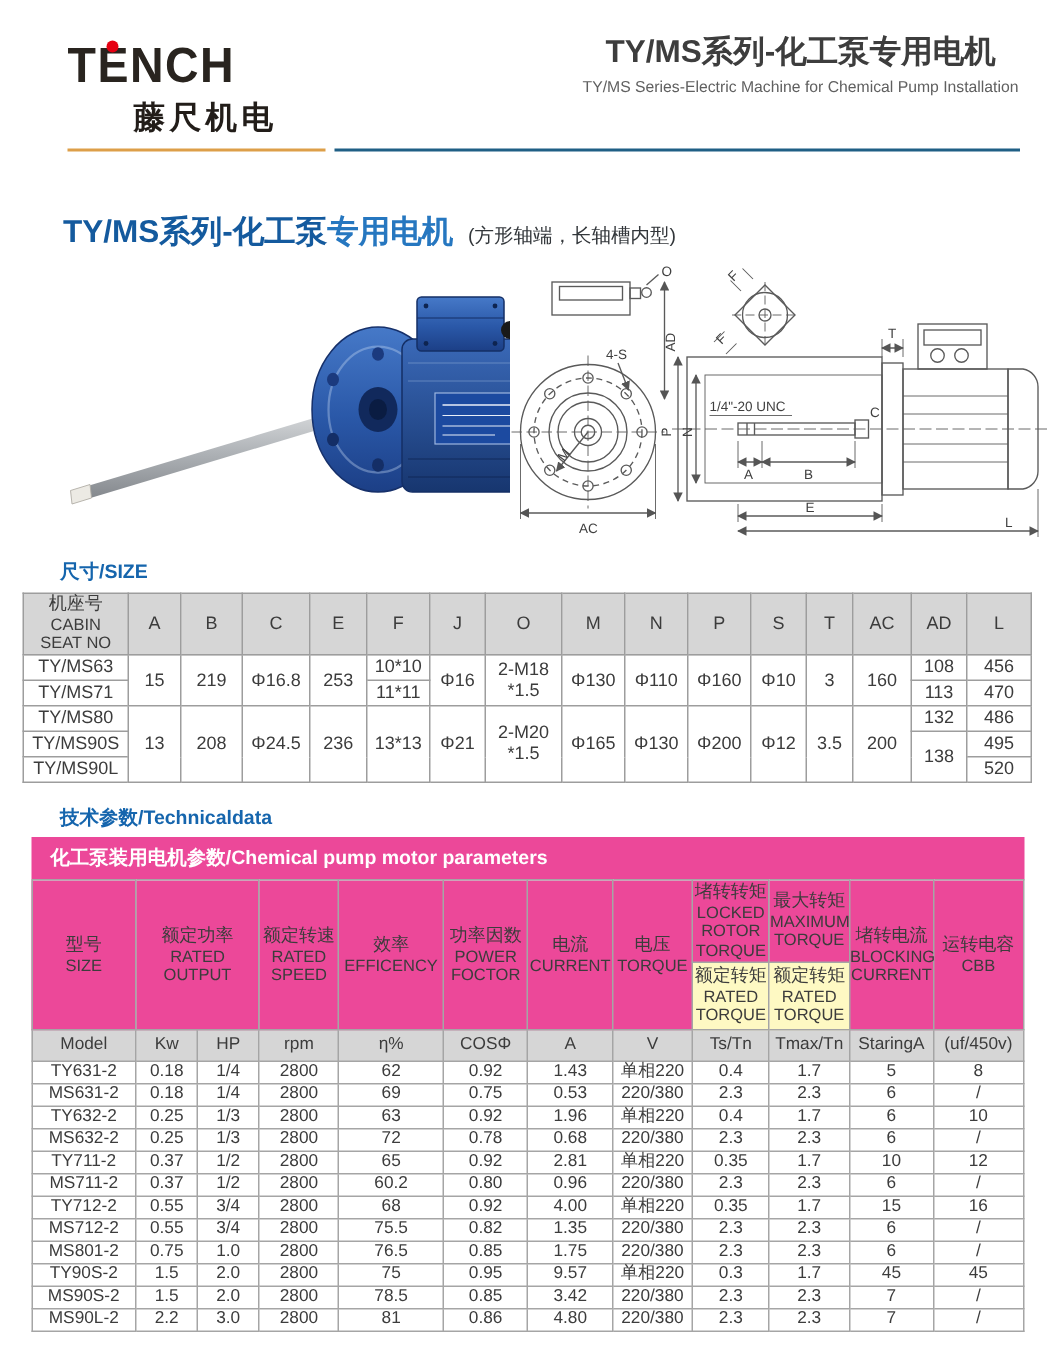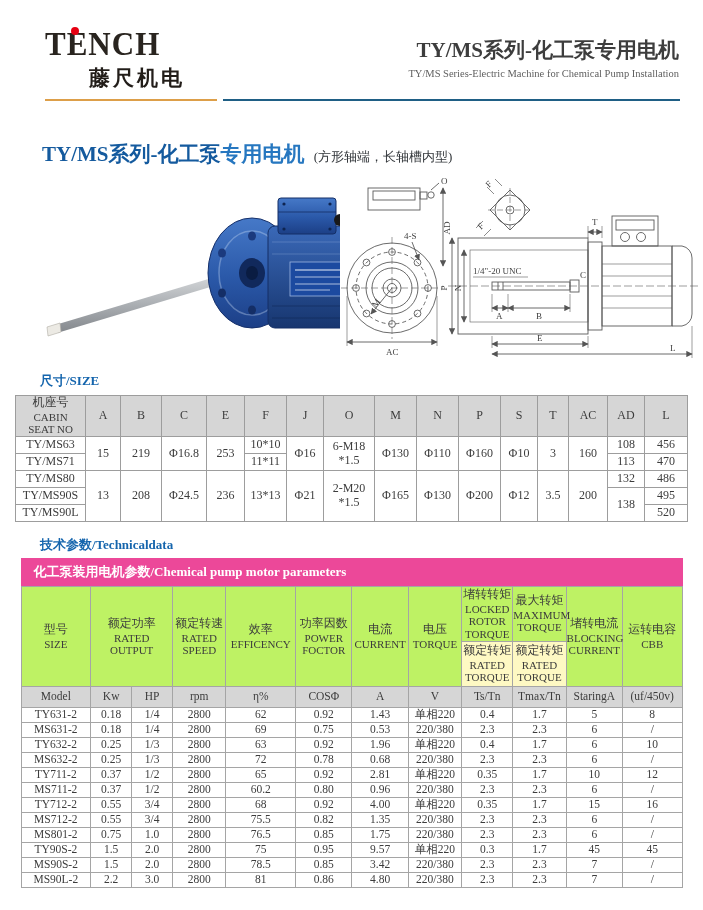--- a/index.html
+++ b/index.html
@@ -1,24 +1,24 @@
 <!DOCTYPE html>
 <html><head>
 <meta charset="utf-8">
 <style>
   html,body{margin:0;padding:0;background:#fff;}
   .page{position:relative;width:703px;height:910px;background:#fff;overflow:hidden;
-        font-family:Liberation Serif, serif;color:#3c3c3c;}
+        font-family:Liberation Sans, sans-serif;color:#3c3c3c;}
   
   .hdr{position:relative;height:102px;}
   .logo{position:absolute;left:45px;top:26px;}
   .logo-word{font-size:31px;font-weight:900;letter-spacing:1px;color:#29241f;transform:scaleY(1.06);}
   .logo-dot{position:absolute;left:26px;top:1px;width:8px;height:8px;border-radius:50%;background:#e60012;}
   .logo-cn{font-size:21px;font-weight:700;letter-spacing:3px;color:#221d19;margin:2px 0 0 44px;}
-  .hdr-right{position:absolute;right:24px;top:36px;text-align:right;}
+  .hdr-right{position:absolute;right:24px;top:20px;text-align:center;}
   .hdr-title{font-size:21px;font-weight:700;color:#3d3d3d;}
   .hdr-sub{font-size:10.5px;color:#606060;margin-top:4px;}
   .divider{position:absolute;left:45px;right:23px;top:99px;height:2px;display:flex;}
   .div-orange{width:172px;background:#dd9f49;}
   .div-gap{width:6px;}
   .div-blue{flex:1;background:#1f5f85;}
   
   .intro{margin:38px 0 0 42px;}
   .intro-title{font-size:21px;font-weight:700;}
   .it-a{color:#145a9e;} .it-b{color:#2677c0;text-align:right;}
@@ -34,21 +34,21 @@
   
   table{border-collapse:collapse;table-layout:fixed;margin:5px auto 0;width:662px;}
   td{border:1px solid #9d9d9d;text-align:center;vertical-align:middle;padding:0;
      white-space:pre-line;font-size:12px;color:#3c3c3c;line-height:1.15;}
   .size-table td{height:16px;}
   .size-table tr.head td{background:#d6d6d6;height:40px;}
   .zh{font-size:12px;} .en{font-size:11px;line-height:1.12;margin-top:1px;}
   .banner{width:662px;margin:4px auto 0;background:#ec4899;color:#fff;font-size:13px;
           font-weight:700;padding:5px 0 5px 13px;box-sizing:border-box;}
   .tech-table{margin-top:0;}
-  .tech-table tr.h1 td{height:54px;background:#bef264;}
+  .tech-table tr.h1 td{height:54px;background:#ec4899;}
   .tech-table tr.h2 td{height:44px;background:#fef9c3;}
   .tech-table tr.units td{height:20px;background:#d6d6d6;font-size:11.5px;}
   .tech-table td{height:14px;font-size:11.5px;border-color:#a5a5a5;}
 </style>
 </head>
 <body>
 
 <div class="page">
 
   <div class="hdr">
@@ -282,21 +282,21 @@
           <td>L</td>
         </tr>
         <tr>
           <td>TY/MS63</td>
           <td rowspan="2">15</td>
           <td rowspan="2">219</td>
           <td rowspan="2">Φ16.8</td>
           <td rowspan="2">253</td>
           <td>10*10</td>
           <td rowspan="2">Φ16</td>
-          <td rowspan="2">6-M18
+          <td rowspan="2">2-M18
 *1.5</td>
           <td rowspan="2">Φ130</td>
           <td rowspan="2">Φ110</td>
           <td rowspan="2">Φ160</td>
           <td rowspan="2">Φ10</td>
           <td rowspan="2">3</td>
           <td rowspan="2">160</td>
           <td>108</td>
           <td>456</td>
         </tr>

